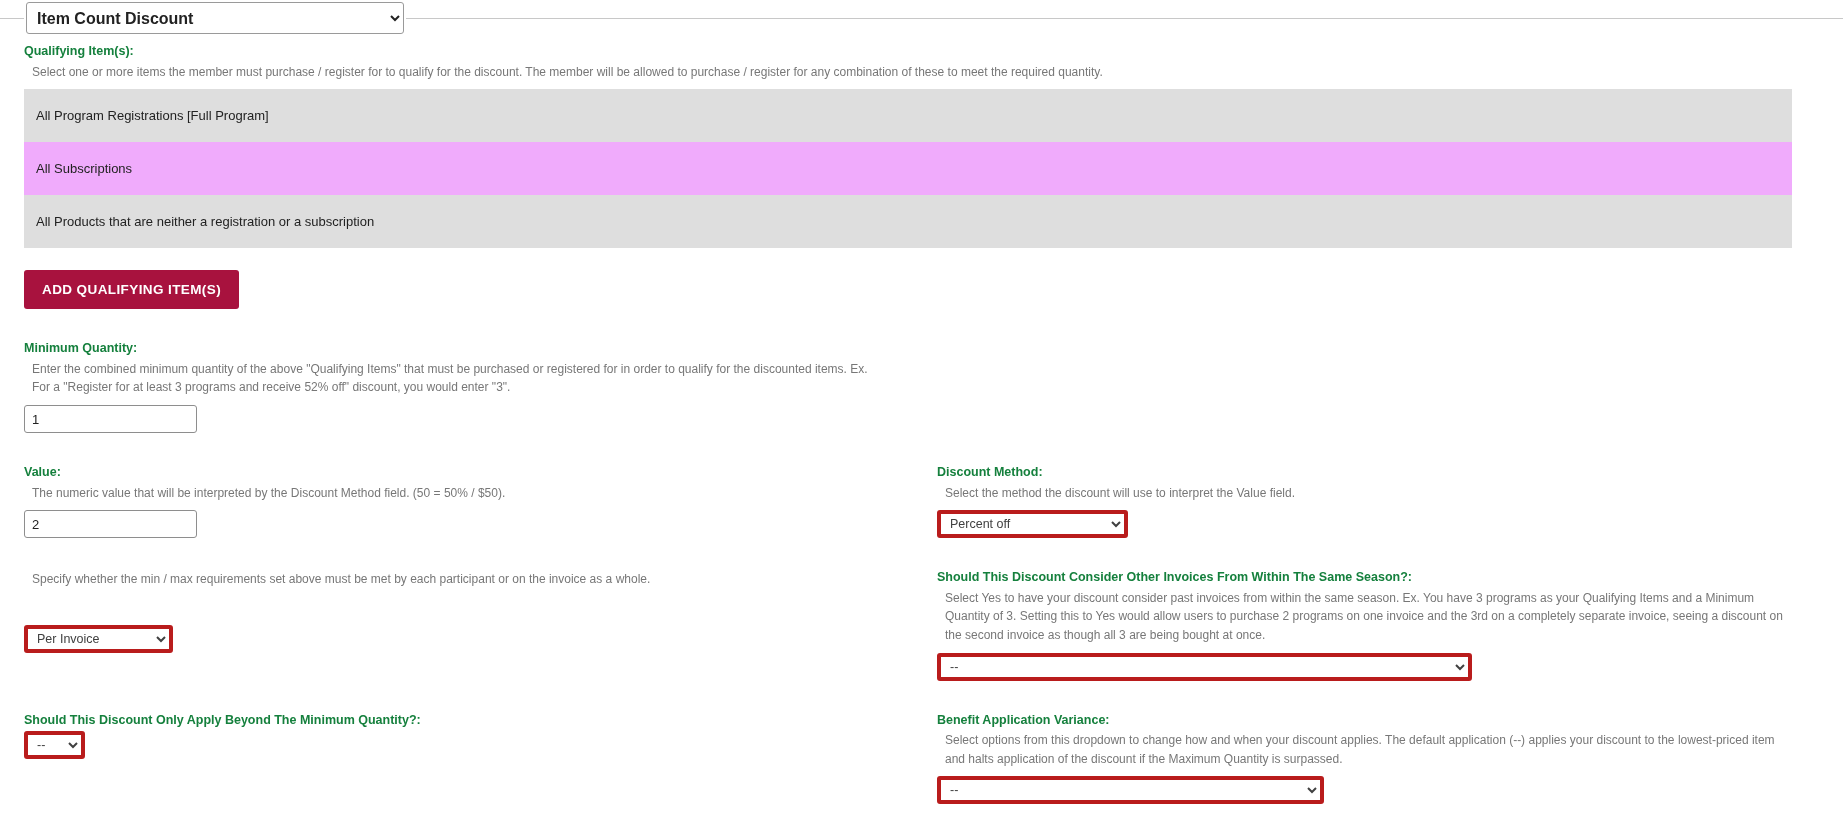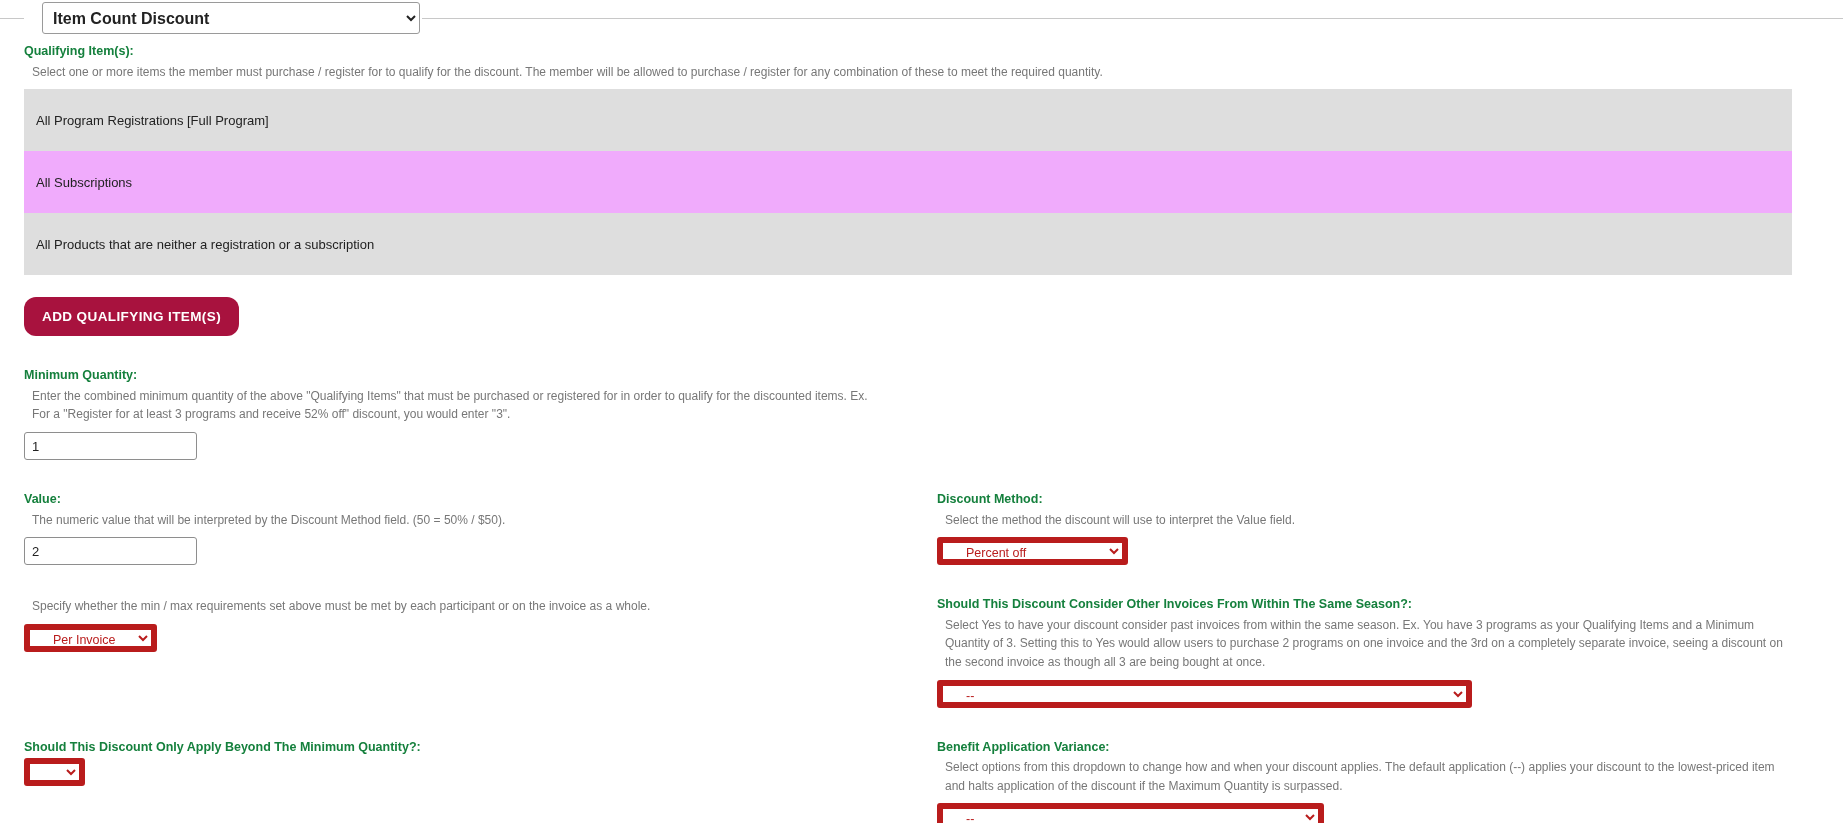--- a/index.html
+++ b/index.html
@@ -39,21 +39,20 @@
     width: 378px;
     height: 32px;
     font-family: "Liberation Sans", sans-serif;
     font-size: 16px;
     font-weight: bold;
     color: #222;
     padding: 3px 6px;
     border: 1px solid #9a9a9a;
     border-radius: 3px;
     background: #fff;
-    margin-left: 16px;
   }
   .content {
     padding: 8px 24px 0 24px;
   }
   .field-label {
     font-size: 12.5px;
     font-weight: bold;
     color: #15803d;
     margin: 0 0 3px 0;
     line-height: 1.25;
@@ -65,21 +64,21 @@
     margin: 0 0 8px 8px;
     max-width: 100%;
   }
   
   .items-table {
     width: 1768px;
     border-collapse: collapse;
     margin-top: 4px;
     margin-bottom: 22px;
   }
-  .items-table tr { height: 62px; }
+  .items-table tr { height: 53px; }
   .items-table tr.odd td { background: #dedede; }
   .items-table tr.even td { background: #f0abfc; }
   .items-table td {
     font-size: 13px;
     color: #222;
     padding: 0 12px;
     vertical-align: middle;
     border: none;
   }
   .items-table td.item-name { padding-left: 12px; }
@@ -87,21 +86,21 @@
     width: 420px;
     text-align: left;
     padding-left: 0;
   }
   
   .btn-add {
     display: inline-block;
     background: #a8123e;
     color: #fff;
     border: none;
-    border-radius: 12px;
+    border-radius: 3px;
     font-family: "Liberation Sans", sans-serif;
     font-size: 13.5px;
     font-weight: bold;
     letter-spacing: .4px;
     padding: 12px 18px;
     cursor: pointer;
   }
   
   .grid {
     display: grid;
@@ -118,30 +117,30 @@
     border-radius: 3px;
     font-family: "Liberation Sans", sans-serif;
     font-size: 13px;
     padding: 3px 7px;
     color: #222;
     background: #fff;
   }
   input.text.wide { width: 173px; }
   select.sel {
     height: 28px;
-    border: 6px solid #b91c1c;
+    border: 4px solid #b91c1c;
     border-radius: 3px;
     font-family: "Liberation Sans", sans-serif;
     font-size: 12.5px;
-    padding: 2px 19px;
-    background: #fff;
-    color: #b91c1c;
+    padding: 2px 5px;
+    background: #fff;
+    color: #404040;
   }
   select.sel.w190 { width: 191px; }
-  select.sel.w135 { width: 133px; }
+  select.sel.w135 { width: 149px; margin-top: 28px; }
   select.sel.w62  { width: 61px; }
   select.sel.w540 { width: 535px; }
   select.sel.w390 { width: 387px; }
 </style>
 </head>
 <body>
 
 <div class="page">
 
   <div class="top-bar">

